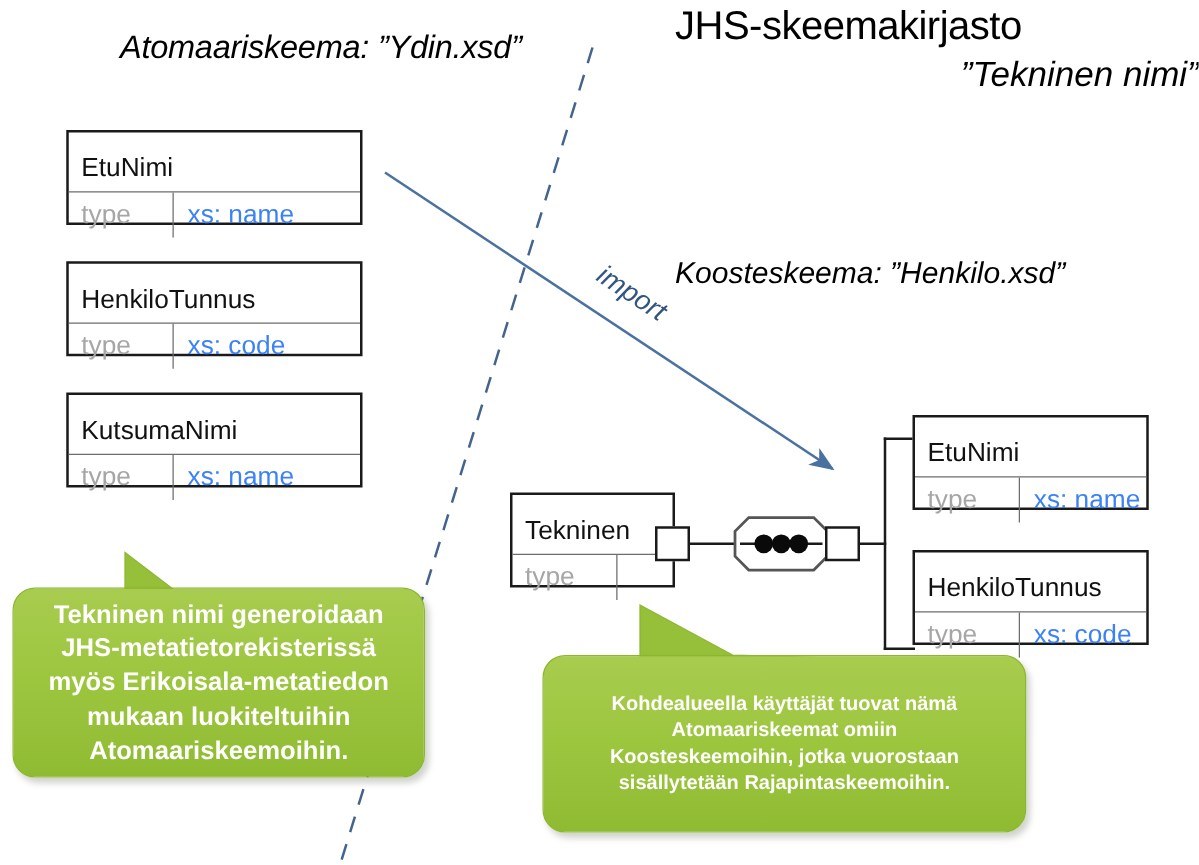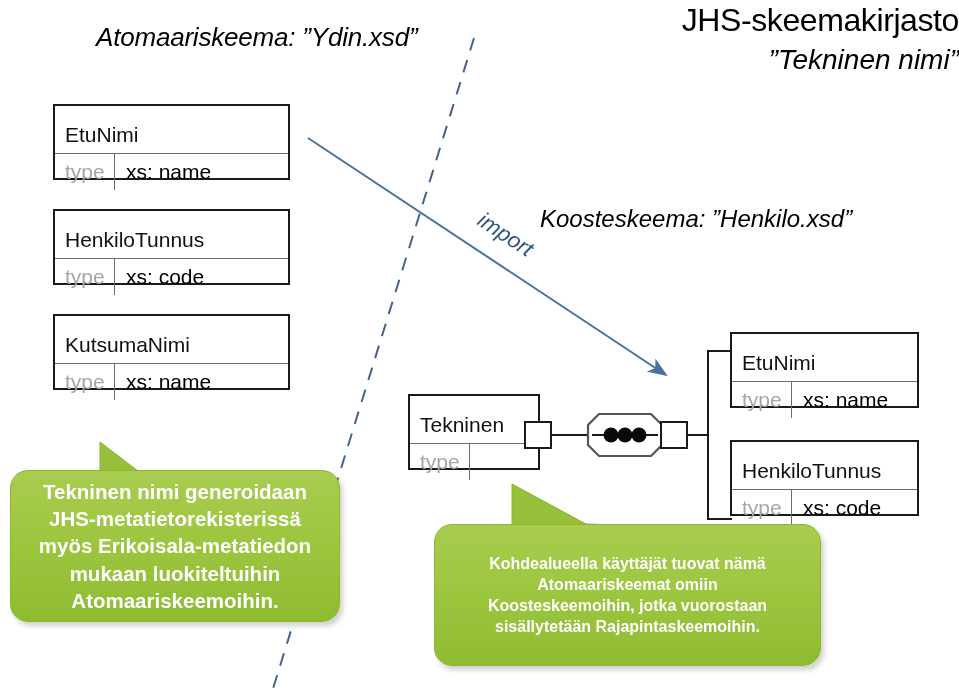--- a/index.html
+++ b/index.html
@@ -27,21 +27,21 @@
     font-weight: 400;
     letter-spacing: -0.2px;
     white-space: nowrap;
     margin-left: 40px;
   }
   .hdr-library {
     position: absolute;
     left: 540px;
     top: 2px;
     width: 419px;
-    text-align: right;
+    text-align: left;
     font-size: 32px;
     font-weight: 400;
     letter-spacing: -0.4px;
     white-space: nowrap;
   }
   .hdr-library-sub {
     position: absolute;
     left: 540px;
     top: 44px;
     width: 419px;
@@ -80,36 +80,36 @@
     white-space: nowrap;
     overflow: hidden;
     margin-top: 12px;
   }
   .xbox-row {
     display: flex;
     height: 36px;
   }
   .xbox-key {
     box-sizing: border-box;
-    width: 60px;
+    width: 84px;
     line-height: 35px;
     padding-left: 10px;
     font-size: 21px;
     color: #a6a6a6;
     border-right: 1px solid #6d6d6d;
     white-space: nowrap;
     overflow: hidden;
   }
   .xbox-val {
     box-sizing: border-box;
     flex: 1;
     line-height: 35px;
     padding-left: 11px;
     font-size: 21px;
-    color: #000000;
+    color: #3b82f6;
     white-space: nowrap;
     overflow: hidden;
   }
 
   
   .callout {
     position: absolute;
     box-sizing: border-box;
     border-radius: 18px;
     background: linear-gradient(to bottom, #a8cc4f 0%, #9dc63f 48%, #8fbb33 100%);

